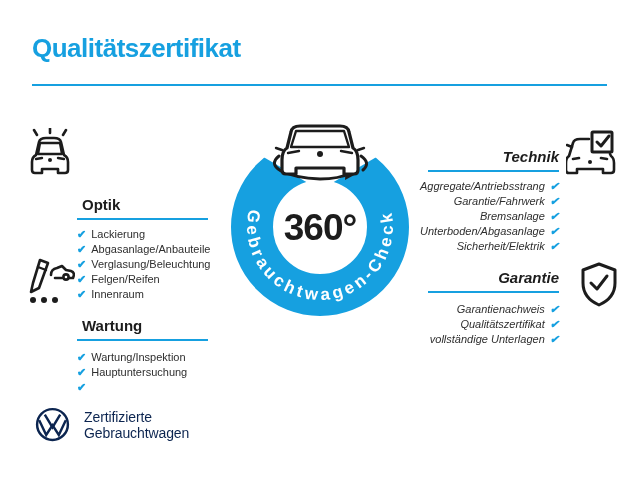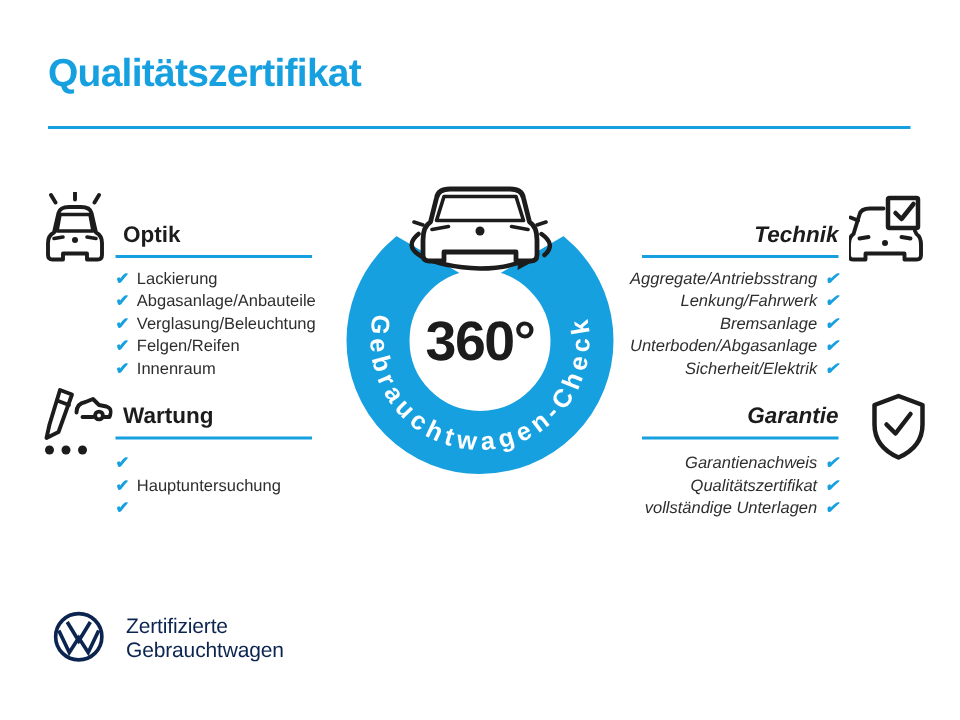--- a/index.html
+++ b/index.html
@@ -20,21 +20,21 @@
     color:var(--accent);letter-spacing:-0.5px;
   }
   .title-rule{left:32px;top:84px;width:575px;height:2px;background:var(--accent);}
   
   .section{width:131px;}
   .sec-left{left:77px;text-align:left;}
   .sec-right{left:428px;text-align:right;font-style:italic;}
   .sec-top{top:147px;}
   .sec-bottom{top:268px;}
   .sec-title{font-size:15px;font-weight:bold;line-height:19px;color:var(--ink);}
-  .sec-left .sec-title{padding-left:5px;}
+  .sec-left .sec-title{padding-left:5px;margin-top:48px;}
   .sec-rule{margin-top:4px;height:2px;background:var(--accent);}
   .list{margin-top:7px;}
   .sec-bottom .list{margin-top:9px;}
   .row{display:flex;align-items:center;height:15px;font-size:11px;line-height:15px;color:var(--listink);}
   .sec-left .row{justify-content:flex-start;}
   .sec-right .row{justify-content:flex-end;}
   .chk{color:var(--accent);font-size:11px;font-weight:bold;}
   .sec-left .chk{margin-right:5px;}
   .sec-right .chk{margin-left:5px;}
   
@@ -108,21 +108,21 @@
 
   <div class="abs section sec-right sec-top">
     <div class="sec-title">Technik</div>
     <div class="sec-rule"></div>
     <div class="list">
       <div class="row">
           <span>Aggregate/Antriebsstrang</span>
           <span class="chk">✔</span>
         </div>
       <div class="row">
-          <span>Lenkung/Fahrwerk</span>
+          <span>Garantie/Fahrwerk</span>
           <span class="chk">✔</span>
         </div>
       <div class="row">
           <span>Bremsanlage</span>
           <span class="chk">✔</span>
         </div>
       <div class="row">
           <span>Unterboden/Abgasanlage</span>
           <span class="chk">✔</span>
         </div>
@@ -142,20 +142,21 @@
     <circle class="fill" cx="19" cy="42" r="3"></circle>
     <circle class="fill" cx="30" cy="42" r="3"></circle>
   </svg>
 
   <div class="abs section sec-left sec-bottom">
     <div class="sec-title">Wartung</div>
     <div class="sec-rule"></div>
     <div class="list">
       <div class="row">
           <span class="chk">✔</span>
+          <span>Wartung/Inspektion</span>
         </div>
       <div class="row">
           <span class="chk">✔</span>
           <span>Hauptuntersuchung</span>
         </div>
       <div class="row">
           <span class="chk">✔</span>
         </div>
     </div>
   </div>

